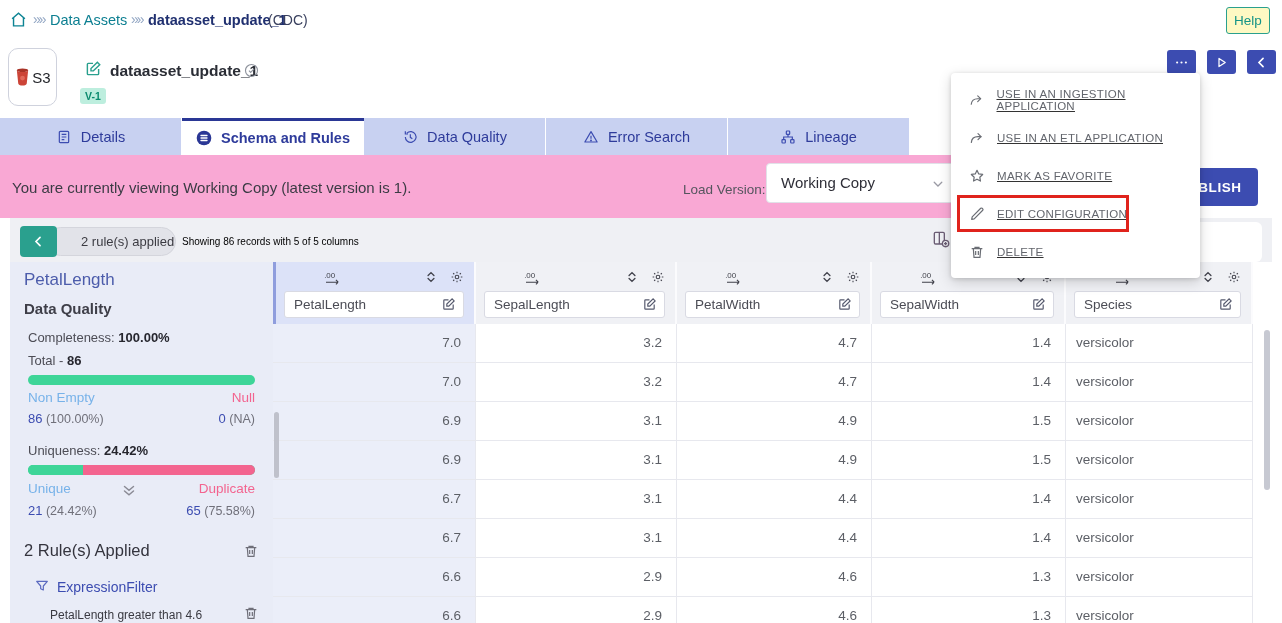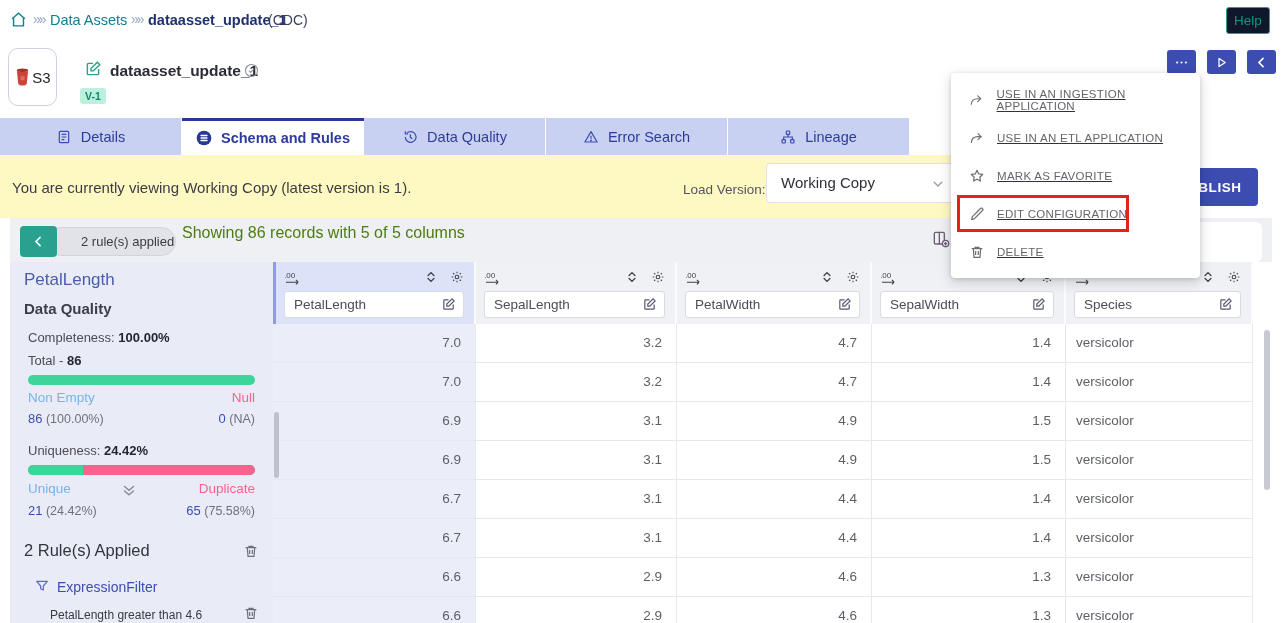--- a/index.html
+++ b/index.html
@@ -12,21 +12,21 @@
   .icon svg { display:block; width:100%; height:100%; }
 
   
   .breadcrumb { position:absolute; left:0; top:0; width:1282px; height:40px; background:#fff; }
   .crumb-home { position:absolute; left:10px; top:11px; width:17px; height:17px; color:#0d8494; }
   .crumb-sep { position:absolute; top:11px; font-size:14px; color:#93a7c4; letter-spacing:-2px; }
   .crumb-link { position:absolute; top:12px; font-size:14.5px; color:#0c7f91; }
   .crumb-current { position:absolute; top:12px; font-size:14.5px; font-weight:bold; color:#203070; }
   .crumb-suffix { position:absolute; top:12px; font-size:14px; color:#39405e;text-align:right; }
   .help-btn { position:absolute; right:12px; top:7px; width:44px; height:27px; border:1px solid #2aa08e;
-    border-radius:3px; color:#149487; font-size:13.5px; text-align:center; line-height:25px; background:#0f172a; }
+    border-radius:3px; color:#149487; font-size:13.5px; text-align:center; line-height:25px; background:#fef9c3; }
 
   
   .s3-card { position:absolute; left:8px; top:48px; width:49px; height:58px; background:#fff;
     border:1.5px solid #cfd2dd; border-radius:10px; display:flex; align-items:center; justify-content:center; gap:1px; }
   .s3-glyph { width:17px; height:22px; }
   .s3-label { font-size:15px; color:#1f2126; }
   .title-edit { position:absolute; left:84px; top:60px; width:18px; height:18px; color:#2aa08e; }
   .asset-title { position:absolute; left:110px; top:62px; font-size:15.5px; font-weight:bold; color:#2a2d35; }
   .verified { position:absolute; left:243px; top:62px; width:17px; height:17px; color:#8d929c; }
   .version-badge { position:absolute; left:80px; top:88px; background:#bdeede; color:#0b8b6e;
@@ -37,40 +37,40 @@
 
   
   .tab-bar { position:absolute; left:0; top:118px; width:1122px; height:37px; background:#fff; }
   .tab { position:absolute; top:0; height:37px; width:182px; background:#c8d1f1;
     display:flex; align-items:center; justify-content:center; gap:9px;
     font-size:14.5px; color:#2e3b9b; border-right:1px solid #fff; }
   .tab .icon { width:16px; height:16px; color:#3c4cb1; }
   .tab.active { background:#fff; border-top:3px solid #2a3795; border-right:none; font-weight:bold; }
 
   
-  .version-bar { position:absolute; left:0; top:155px; width:1112px; height:63px; background:#fef9c3; }
+  .version-bar { position:absolute; left:0; top:155px; width:1112px; height:63px; background:#f9a8d4; }
   .version-msg { position:absolute; left:12px; top:24px; font-size:15px; color:#3b3b44; }
   .load-version-label { position:absolute; left:683px; top:27px; font-size:13.5px; color:#55555e; }
   .version-select { position:absolute; left:766px; top:8px; width:192px; height:40px; background:#fff;
     border:1px solid #e1e1e8; border-radius:4px; }
   .version-select .val { position:absolute; left:14px; top:10px; font-size:15px; color:#2f2f38; }
   .version-select .icon { position:absolute; right:12px; top:13px; width:14px; height:14px; color:#9a9aa4; }
   .publish-btn { position:absolute; left:1162px; top:13px; width:96px; height:38px; background:#3c4cb1;
     border-radius:4px; color:#fff; font-size:13.5px; font-weight:bold; letter-spacing:.6px;
     display:flex; align-items:center; justify-content:center; z-index:4; }
 
   
   .table-toolbar { position:absolute; left:10px; top:218px; width:1262px; height:44px; background:#eff0f4; }
   .rules-pill { position:absolute; left:36px; top:9px; width:130px; height:29px; background:#e2e3e9;
     border:1px solid #d4d5dc; border-radius:15px; font-size:13px; color:#3b3b42; line-height:27px;
     padding-left:34px; z-index:1; }
   .back-btn { position:absolute; left:10px; top:8px; width:37px; height:31px; background:#2aa08e;
     border-radius:4px; color:#fff; display:flex; align-items:center; justify-content:center; z-index:2; }
   .back-btn .icon { width:15px; height:15px; }
-  .records-summary { position:absolute; left:172px; top:6px; font-size:16px; color:#4d7c0f; }
+  .records-summary { position:absolute; left:172px; top:18px; font-size:10px; color:#000000; }
   .add-col-icon { position:absolute; left:921px; top:11px; width:20px; height:20px; color:#6b5d74; }
   .toolbar-search { position:absolute; left:1063px; top:4px; width:189px; height:40px; background:#fff;
     border-radius:6px; z-index:2; }
 
   
   .profile-panel { position:absolute; left:10px; top:262px; width:263px; height:361px; background:#e9ecf7; }
   .pp-title { position:absolute; left:14px; top:8px; font-size:17px; color:#4c5cab; }
   .pp-section { position:absolute; left:14px; top:38px; font-size:15px; color:#3e3e48; font-weight:bold; }
   .pp-line { position:absolute; left:18px; font-size:13px; color:#4c4c55; }
   .pp-line b { color:#26262e; }
@@ -88,21 +88,21 @@
   .rule-funnel { position:absolute; left:24px; top:316px; width:16px; height:16px; color:#5b6ac0; }
   .rule-type { position:absolute; left:47px; top:317px; font-size:14px; color:#3c4cb1; }
   .rule-detail { position:absolute; left:40px; top:346px; font-size:12px; color:#3a3a42; }
 
   
   .data-table { position:absolute; left:273px; top:262px; width:980px; height:361px; overflow:hidden; }
   .dt-head { display:flex; height:62px; }
   .head-cell { position:relative; background:#f0f1f5; border-right:2px solid #fbfbfd; padding:6px 10px 0 8px; }
   .head-cell.selected { background:#dce2f8; border-left:3px solid #8f9ddd; }
   .head-top { display:flex; align-items:center; height:18px; color:#4a4b55; }
-  .type-icon { width:19px; height:15px; color:#3f4049; }
+  .type-icon { width:19px; height:15px; color:#3f4049;margin-left:40px; }
   .head-top .spacer { flex:1; }
   .sort-icon, .gear-icon { width:14px; height:14px; margin-left:12px; color:#44454f; }
   .col-input { position:relative; margin-top:5px; height:27px; background:#fff; border:1px solid #d9dae3;
     border-radius:3px; font-size:13.5px; color:#4b4c55; line-height:25px; padding-left:9px; }
   .col-input .edit-box-icon { position:absolute; right:7px; top:5px; width:15px; height:15px; color:#565a6e; }
   .dt-row { display:flex; height:39px; border-bottom:1px solid #e7e8ee; background:#fff; }
   .cell { font-size:13.5px; color:#5c5f66; line-height:38px; border-right:1px solid #e7e8ee; }
   .cell.num { text-align:right; padding-right:14px; }
   .cell.str { padding-left:10px; }
   .cell.selected { background:#ebeef9; }

